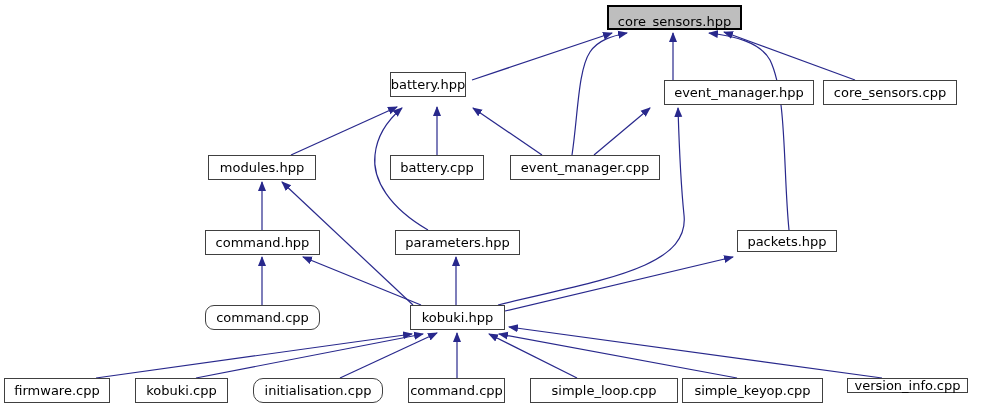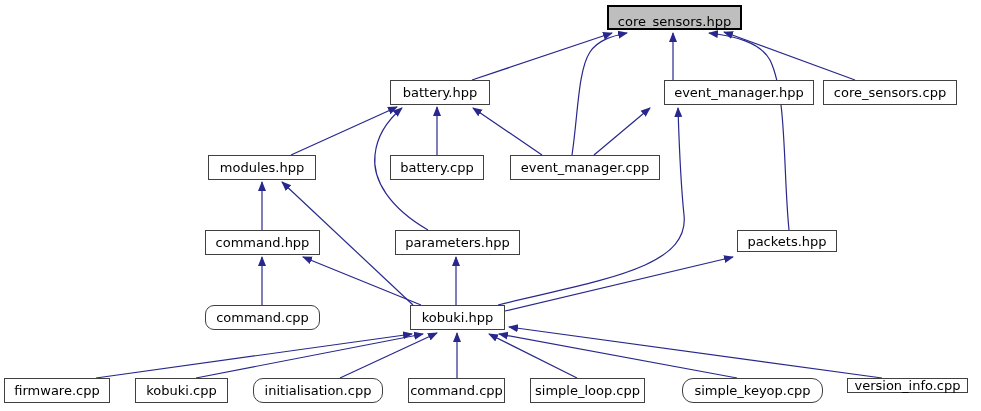--- a/index.html
+++ b/index.html
@@ -81,21 +81,21 @@
       <path d="M340,378 L437,333" class="edge" marker-end="url(#arrowhead)"></path>
       <path d="M457,378 L457,333" class="edge" marker-end="url(#arrowhead)"></path>
       <path d="M577,378 L489,334" class="edge" marker-end="url(#arrowhead)"></path>
       <path d="M737,378 L499,334" class="edge" marker-end="url(#arrowhead)"></path>
       <path d="M882,378 L509,327" class="edge" marker-end="url(#arrowhead)"></path>
     </svg>
   <div id="node-layer">
       <div class="node highlighted" style="left: 607px; top: 5px; width: 135px; height: 25px; align-items: flex-end;">
         <span>core_sensors.hpp</span>
       </div>
-      <div class="node" style="left: 390px; top: 80px; width: 100px; height: 25px;">
+      <div class="node" style="left: 390px; top: 72px; width: 76px; height: 25px;">
         <span>battery.hpp</span>
       </div>
       <div class="node" style="left: 632px; top: 80px; width: 150px; height: 25px; margin-left: 32px;">
         <span>event_manager.hpp</span>
       </div>
       <div class="node" style="left: 823px; top: 80px; width: 134px; height: 25px;">
         <span>core_sensors.cpp</span>
       </div>
       <div class="node" style="left: 208px; top: 155px; width: 108px; height: 25px;">
         <span>modules.hpp</span>
@@ -126,23 +126,23 @@
       </div>
       <div class="node" style="left: 135px; top: 378px; width: 93px; height: 25px;">
         <span>kobuki.cpp</span>
       </div>
       <div class="node" style="left: 253px; top: 378px; width: 130px; height: 25px; border-radius: 10px;">
         <span>initialisation.cpp</span>
       </div>
       <div class="node" style="left: 408px; top: 378px; width: 97px; height: 25px;">
         <span>command.cpp</span>
       </div>
-      <div class="node" style="left: 530px; top: 378px; width: 115px; height: 25px;">
+      <div class="node" style="left: 530px; top: 378px; width: 148px; height: 25px;">
         <span>simple_loop.cpp</span>
       </div>
-      <div class="node" style="left: 682px; top: 378px; width: 141px; height: 25px; border-radius: 11px;">
+      <div class="node" style="left: 682px; top: 378px; width: 141px; height: 25px;">
         <span>simple_keyop.cpp</span>
       </div>
       <div class="node" style="left: 847px; top: 378px; width: 121px; height: 15px;">
         <span>version_info.cpp</span>
       </div>
     </div>
 </div>
 
 </body></html>

